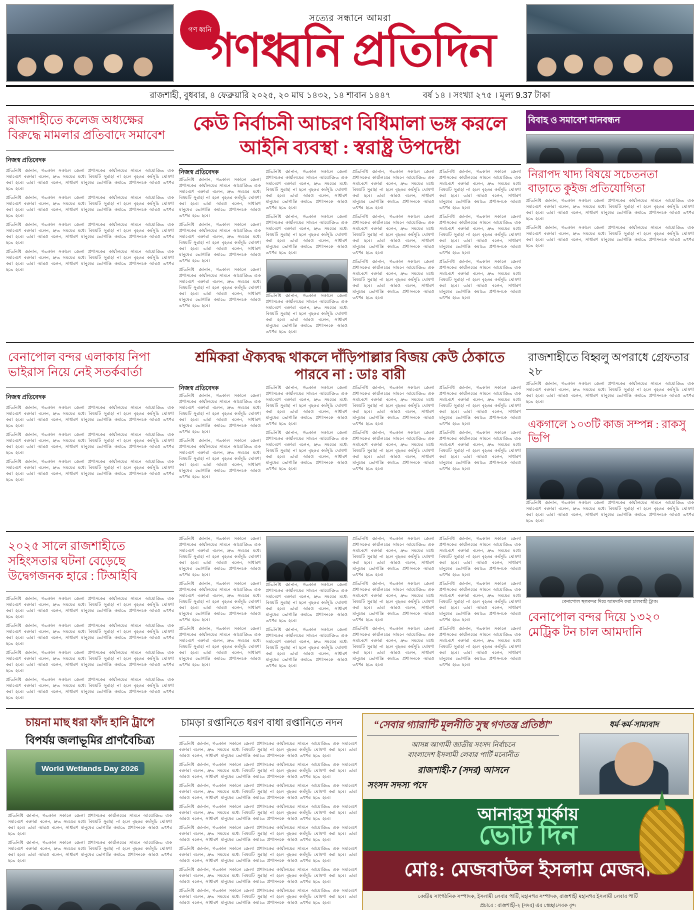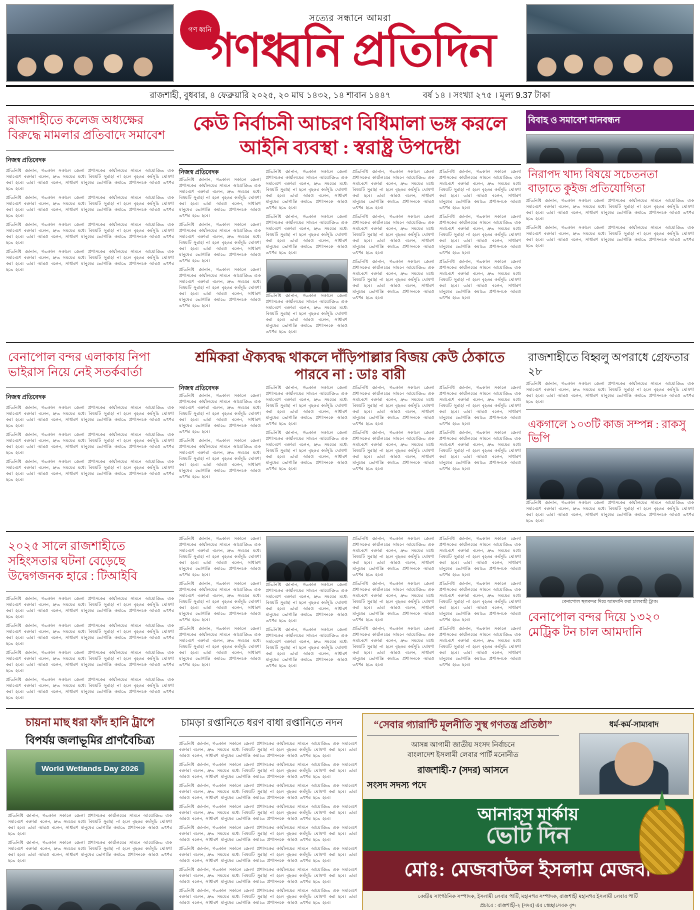--- a/index.html
+++ b/index.html
@@ -211,22 +211,22 @@
     background: #1e6b3a;
     color: #fff;
     font-family: "Liberation Serif", serif;
     font-weight: bold;
     text-align: center;
     font-size: 17px;
     line-height: 21px;
     padding: 5px 0;
   }
   .ad-vote {
-    color: #e5e5e5;
-    font-size: 23px;
+    color: #86efac;
+    font-size: 27px;
   }
   .pineapple {
     position: absolute;
     right: 8px; top: 6px;
     width: 46px; height: 70px;
     border-radius: 45% 45% 40% 40%;
     background: repeating-linear-gradient(45deg,#d8a72a 0 4px,#b98a18 4px 8px);
     border: 1px solid #8e6a12;
   }
   .pineapple::before {
@@ -504,21 +504,21 @@
         <p>প্রতিনিধি জানান, গতকাল সকালে জেলা প্রশাসকের কার্যালয়ের সামনে আয়োজিত এক সমাবেশে বক্তারা বলেন, দ্রুত সময়ের মধ্যে বিষয়টি সুরাহা না হলে বৃহত্তর কর্মসূচি ঘোষণা করা হবে। তারা আরও বলেন, সাধারণ মানুষের ভোগান্তি কমাতে প্রশাসনকে আরও তৎপর হতে হবে।</p>
           <p>প্রতিনিধি জানান, গতকাল সকালে জেলা প্রশাসকের কার্যালয়ের সামনে আয়োজিত এক সমাবেশে বক্তারা বলেন, দ্রুত সময়ের মধ্যে বিষয়টি সুরাহা না হলে বৃহত্তর কর্মসূচি ঘোষণা করা হবে। তারা আরও বলেন, সাধারণ মানুষের ভোগান্তি কমাতে প্রশাসনকে আরও তৎপর হতে হবে।</p>
           <p>প্রতিনিধি জানান, গতকাল সকালে জেলা প্রশাসকের কার্যালয়ের সামনে আয়োজিত এক সমাবেশে বক্তারা বলেন, দ্রুত সময়ের মধ্যে বিষয়টি সুরাহা না হলে বৃহত্তর কর্মসূচি ঘোষণা করা হবে। তারা আরও বলেন, সাধারণ মানুষের ভোগান্তি কমাতে প্রশাসনকে আরও তৎপর হতে হবে।</p>
         <p>প্রতিনিধি জানান, গতকাল সকালে জেলা প্রশাসকের কার্যালয়ের সামনে আয়োজিত এক সমাবেশে বক্তারা বলেন, দ্রুত সময়ের মধ্যে বিষয়টি সুরাহা না হলে বৃহত্তর কর্মসূচি ঘোষণা করা হবে। তারা আরও বলেন, সাধারণ মানুষের ভোগান্তি কমাতে প্রশাসনকে আরও তৎপর হতে হবে।</p>
           <p>প্রতিনিধি জানান, গতকাল সকালে জেলা প্রশাসকের কার্যালয়ের সামনে আয়োজিত এক সমাবেশে বক্তারা বলেন, দ্রুত সময়ের মধ্যে বিষয়টি সুরাহা না হলে বৃহত্তর কর্মসূচি ঘোষণা করা হবে। তারা আরও বলেন, সাধারণ মানুষের ভোগান্তি কমাতে প্রশাসনকে আরও তৎপর হতে হবে।</p>
       </div>
 
     </div>
 
     <div class="ad-candidate">
-      <div style="display:grid;grid-template-columns:1fr 110px;gap:20px;padding:4px;">
+      <div style="display:grid;grid-template-columns:1fr 110px;gap:20px;padding:4px;font-style:italic;">
         <div>
           <div class="small-ad-head" style="color:#7a1f2b;">“সেবার গ্যারান্টি মূলনীতি সুস্থ গণতন্ত্র প্রতিষ্ঠা”</div>
           <div class="hr thin"></div>
           <div style="font-size:7px;text-align:center;line-height:10px;">
             <div>আসন্ন আগামী জাতীয় সংসদ নির্বাচনে</div>
             <div>বাংলাদেশ ইসলামী লেবার পার্টি মনোনীত</div>
           </div>
           <div style="font-size:9px;text-align:center;font-weight:bold;margin-top:3px;">রাজশাহী-7 (সদর) আসনে</div>
           <div style="font-size:9px;text-align:left;font-weight:bold;">সংসদ সদস্য পদে</div>
         </div>

